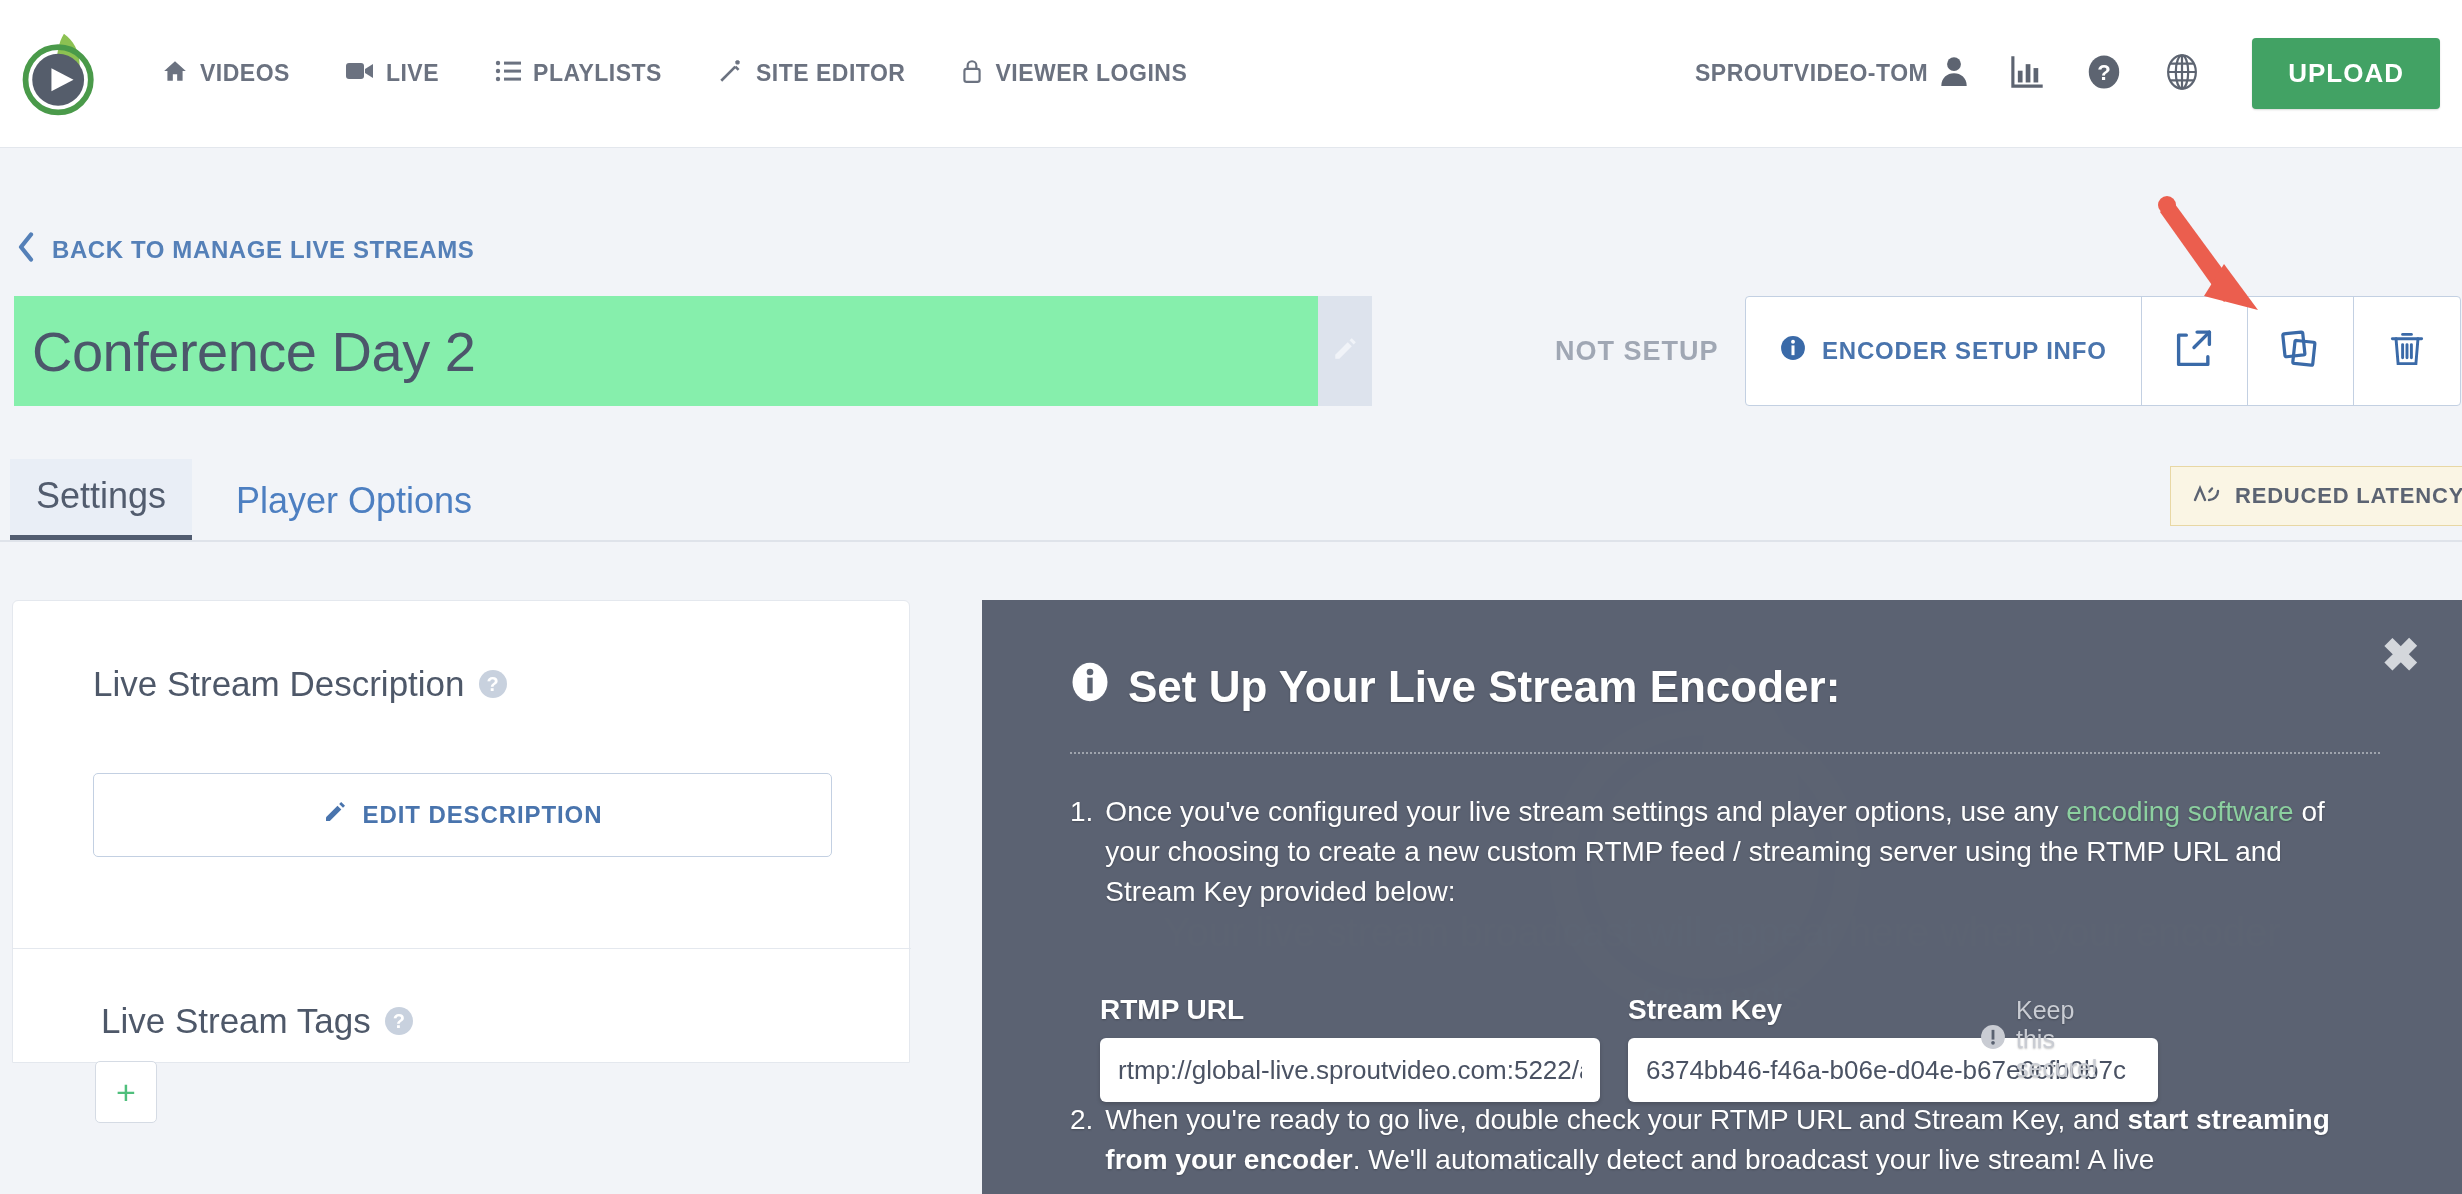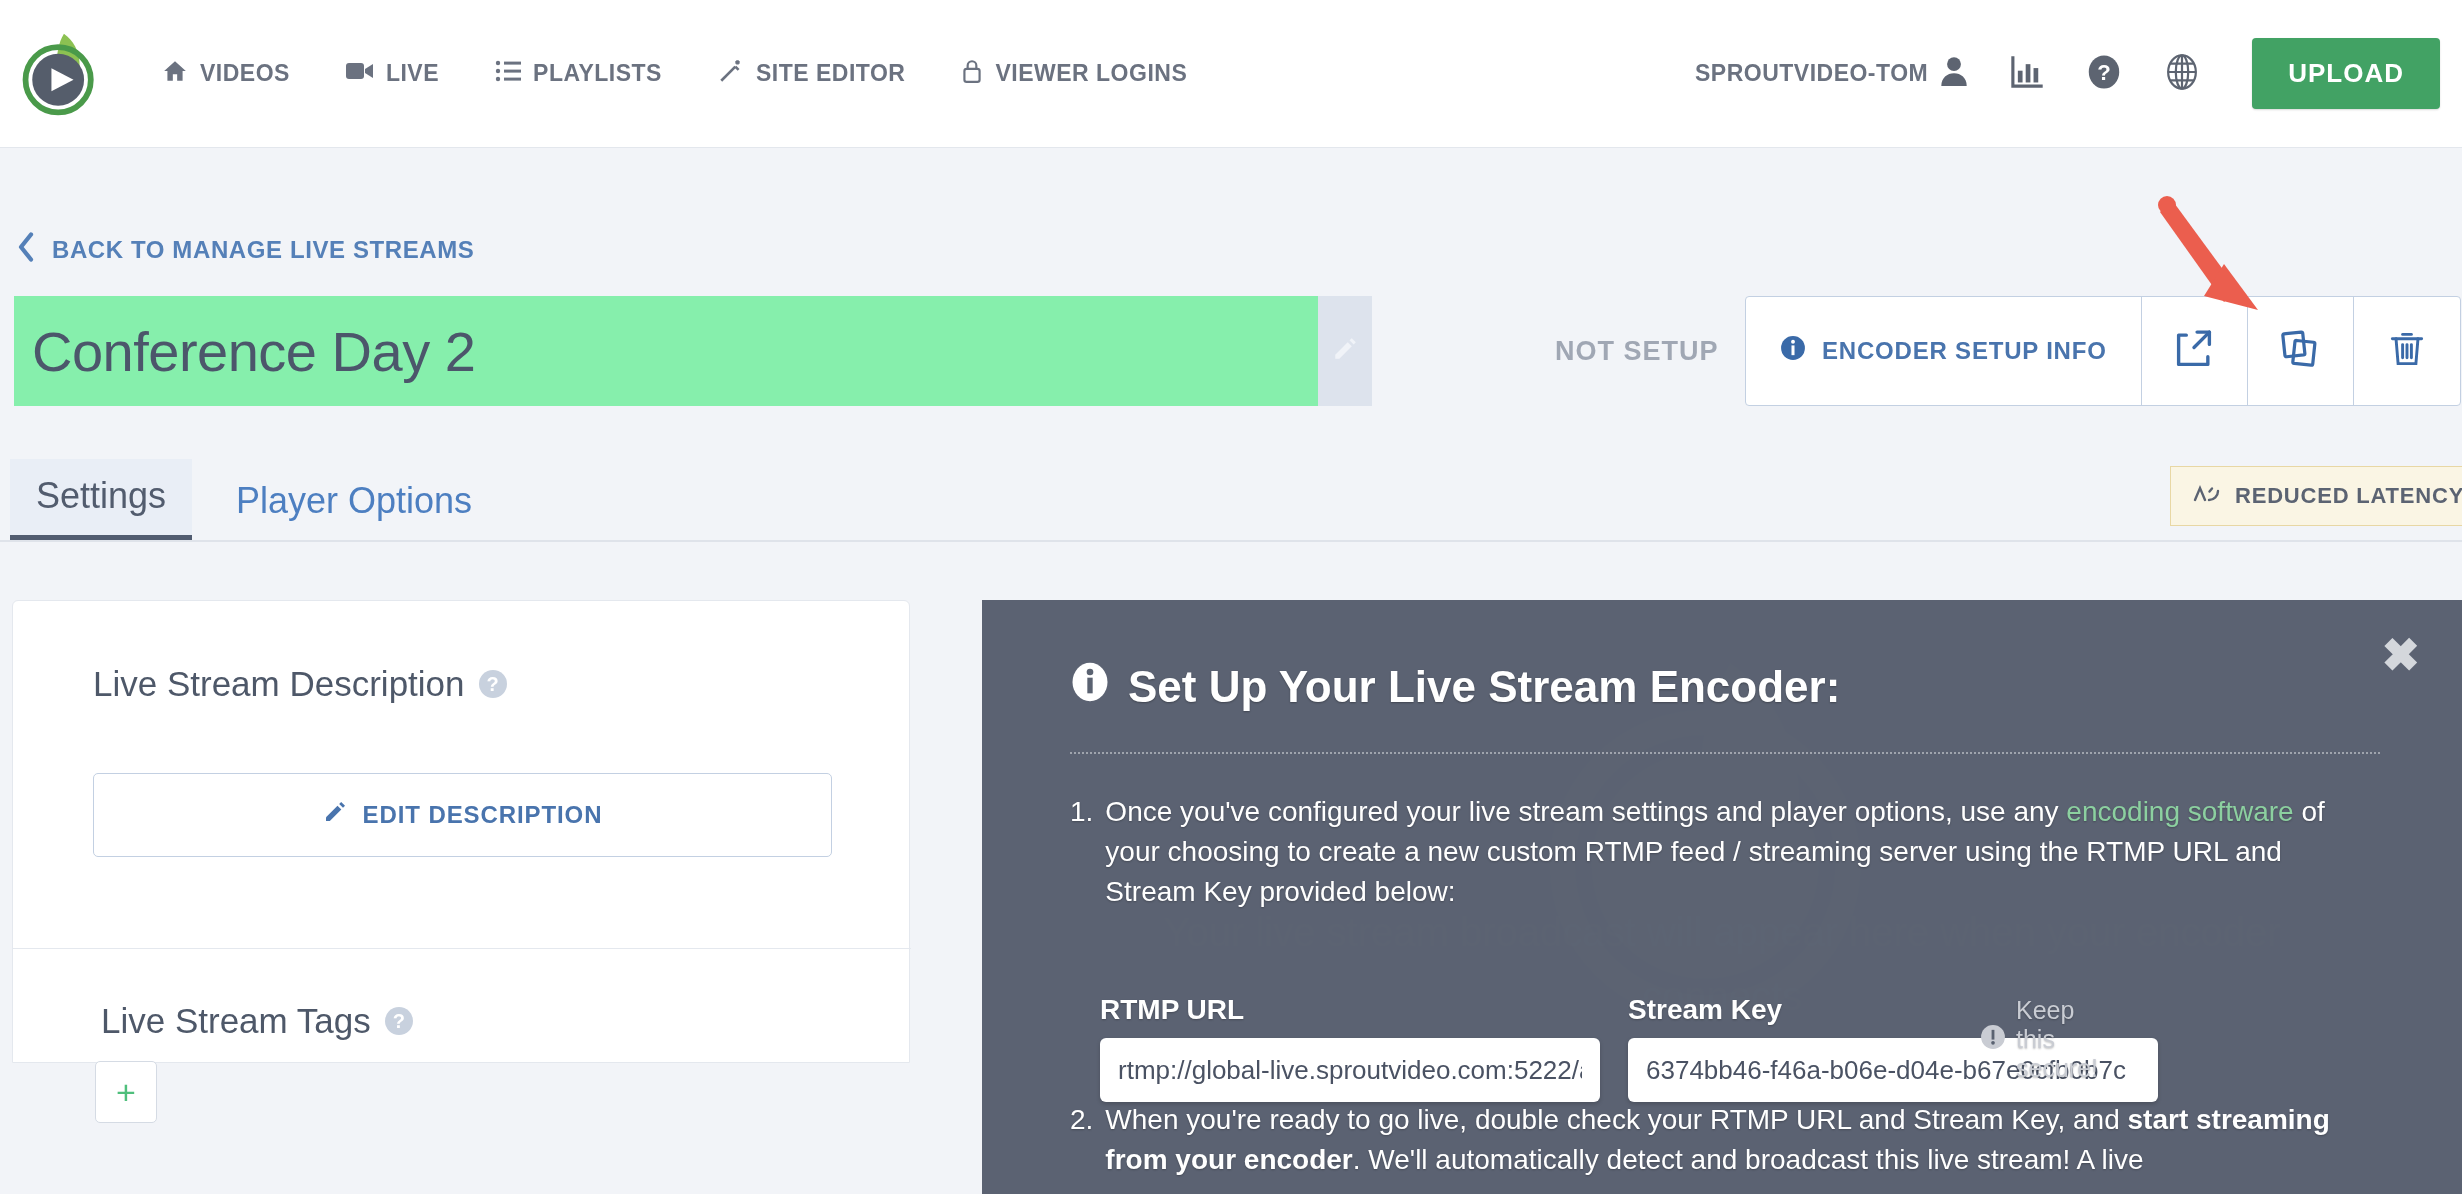--- a/index.html
+++ b/index.html
@@ -515,16 +515,16 @@
             <circle cx="12" cy="17.4" r="1.7" fill="#5a6271"></circle>
           </svg>
       </span>
       <span>Keep this secure!</span>
     </div>
   </div>
 
   <div class="step step2">
     <span class="step-num">2.</span>
     <span>
-      <span>When you're ready to go live, double check your RTMP URL and Stream Key, and </span><span class="b">start streaming from your encoder</span><span>. We'll automatically detect and broadcast this live stream! A live</span>
+      <span>When you're ready to go live, double check your RTMP URL and Stream Key, and </span><span class="b">start streaming from your encoder</span><span>. We'll automatically detect and broadcast your live stream! A live</span>
     </span>
   </div>
 </div>
 
 </body></html>

